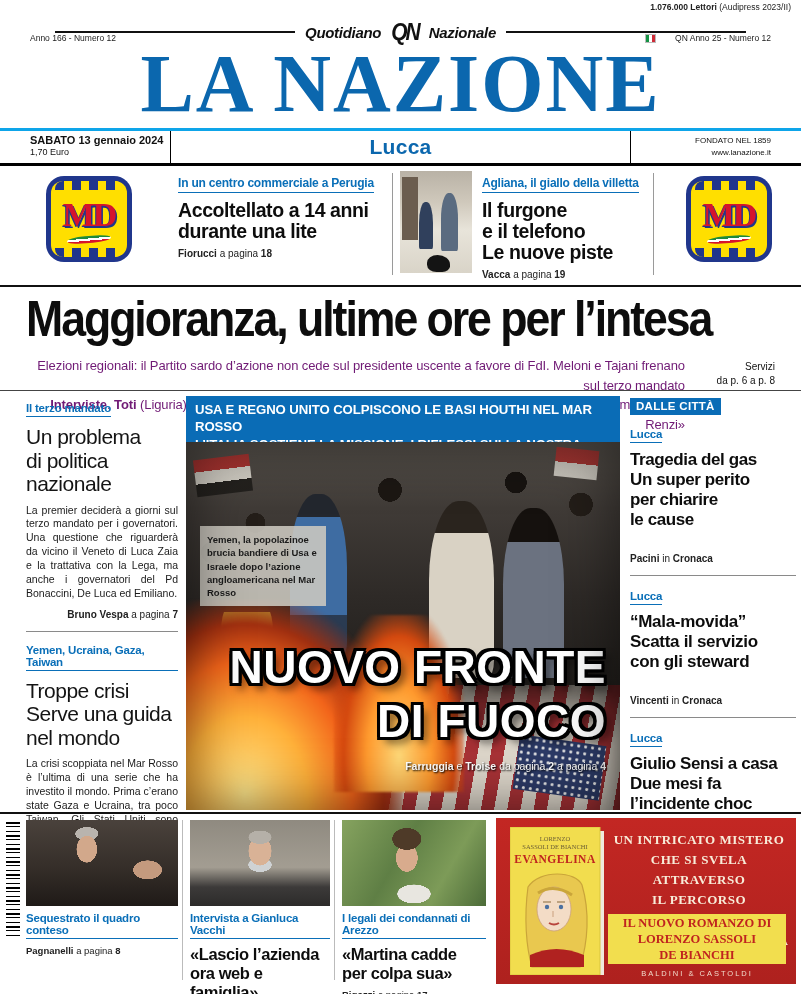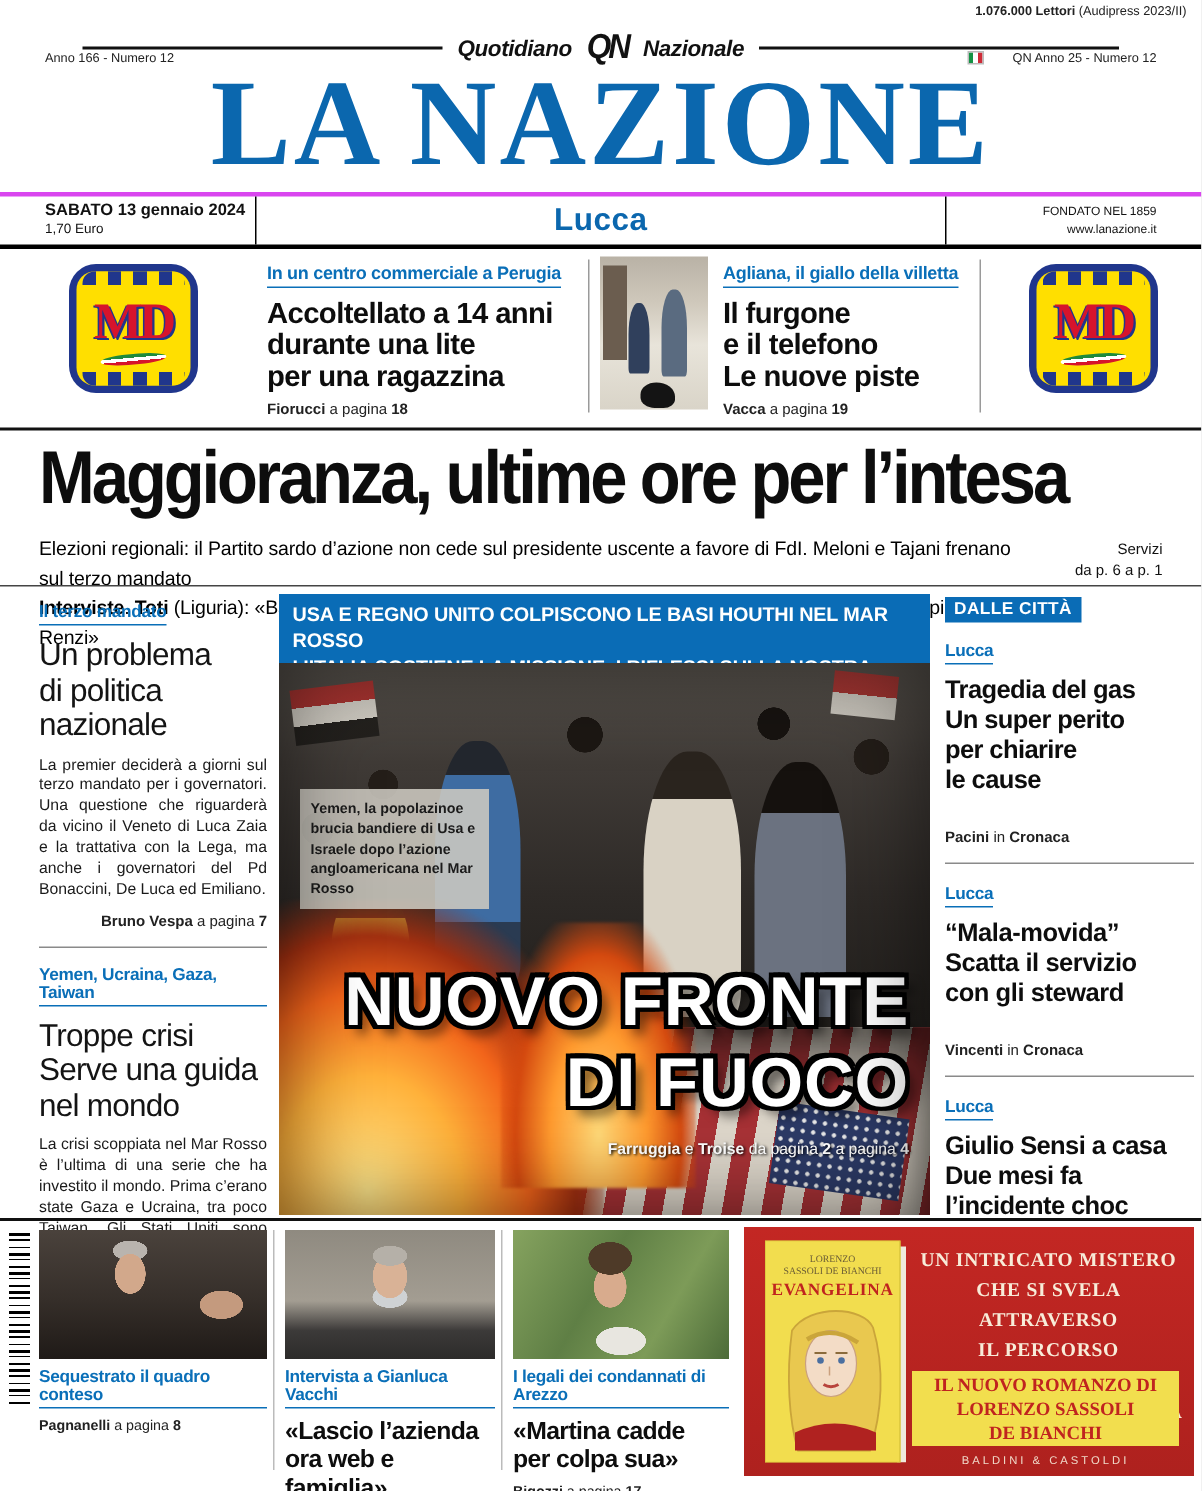--- a/index.html
+++ b/index.html
@@ -20,21 +20,21 @@
   .itflag{display:inline-block;width:9px;height:7px;
           background:linear-gradient(90deg,#149344 0 33%,#fff 33% 66%,#ce2b37 66%);
           outline:1px solid #bbb;}
 
   
   .masthead{top:42px;left:0;right:0;text-align:center;
             font-family:"Liberation Serif",serif;font-weight:bold;font-size:80px;
             color:#0b67ae;letter-spacing:2px;line-height:82px;transform:scaleY(1.02);}
 
   
-  .dateband{top:128px;left:0;right:0;height:38px;border-top:3px solid #d946ef;border-bottom:3px solid #000;
+  .dateband{top:128px;left:0;right:0;height:38px;border-top:3px solid #0ea5e9;border-bottom:3px solid #000;
             box-sizing:border-box;display:flex;}
   .db-left{width:170px;padding:3px 0 0 30px;box-sizing:border-box;}
   .db-date{font-size:11px;font-weight:bold;}
   .db-price{font-size:9px;margin-top:1px;}
   .db-center{flex:1;border-left:1px solid #000;border-right:1px solid #000;
              display:flex;align-items:center;justify-content:center;}
   .db-edition{color:#0b67ae;font-weight:bold;font-size:21px;letter-spacing:.3px;}
   .db-right{width:170px;padding:4px 30px 0 0;box-sizing:border-box;text-align:right;font-size:8px;line-height:1.5;}
 
   
@@ -72,21 +72,21 @@
   .photo1 .p1-dog{position:absolute;left:38%;bottom:1%;width:32%;height:17%;background:#141414;border-radius:55% 65% 40% 50%;}
 
   
   .rule{position:absolute;left:0;right:0;background:#111;}
 
   
   .leadblock{top:292px;left:26px;right:26px;}
   .lead-hl{white-space:nowrap;font-weight:bold;font-size:48px;letter-spacing:-2.2px;color:#0d0d0d;
            transform:scale(.93,1.04);transform-origin:0 60%;margin-bottom:9px;}
   .deckrow{display:flex;gap:12px;}
-  .deck{flex:1;font-size:13px;line-height:1.5;color:#000000;letter-spacing:-.1px;}
+  .deck{flex:1;font-size:13px;line-height:1.5;color:#701a75;letter-spacing:-.1px;text-align:right;}
   .deck b{font-weight:bold;}
   .services{width:78px;text-align:right;font-size:10px;line-height:1.4;padding-top:4px;}
 
   
   .leftcol{left:26px;top:398px;width:152px;}
   .opn .hl{font-weight:normal;font-size:21px;letter-spacing:-.5px;line-height:1.12;margin-top:8px;color:#141414;}
   .opn .body{font-size:10.5px;line-height:1.32;text-align:justify;margin-top:8px;color:#1a1a1a;}
   .opn .byline{font-size:10px;margin-top:8px;text-align:right;}
   .oprule{height:1px;background:#8a8a8a;margin:11px 0 12px;}
 
@@ -225,21 +225,20 @@
     <div class="dash b"></div>
     <div class="mdtext">MD</div>
     <div class="swoosh"></div>
   </div>
 
   <div class="ts-art" style="left:178px;top:173px;width:212px;">
     <span class="kicker">In un centro commerciale a Perugia</span>
     <div class="hl">
       <span class="ln">Accoltellato a 14 anni</span>
       <span class="ln">durante una lite</span>
-      <span class="ln">per una ragazzina</span>
     </div>
     <div class="byline">
       <b>Fiorucci</b>
       <span>a pagina</span>
       <b>18</b>
     </div>
   </div>
 
   <div class="vline" style="left:392px;top:173px;height:102px;"></div>
 
@@ -278,21 +277,21 @@
 
   <div class="abs leadblock">
     <div class="lead-hl">Maggioranza, ultime ore per l’intesa</div>
     <div class="deckrow">
       <div class="deck">
         <span>Elezioni regionali: il Partito sardo d’azione non cede sul presidente uscente a favore di FdI. Meloni e Tajani frenano sul terzo mandato</span><br>
         <b>Interviste</b><span>. </span><b>Toti</b><span> (Liguria): «Basta vincoli per i governatori». </span><b>Calenda</b><span>: «Il Pd bloccato dai 5 Stelle. Noi mai più con Renzi»</span>
       </div>
       <div class="services">
         <div>Servizi</div>
-        <div>da p. 6 a p. 1</div>
+        <div>da p. 6 a p. 8</div>
       </div>
     </div>
   </div>
 
   <div class="rule" style="top:390px;height:1px;background:#444;"></div>
 
   <div class="abs leftcol">
     <div class="opn">
       <span class="kicker sm">Il terzo mandato</span>
       <div class="hl">

